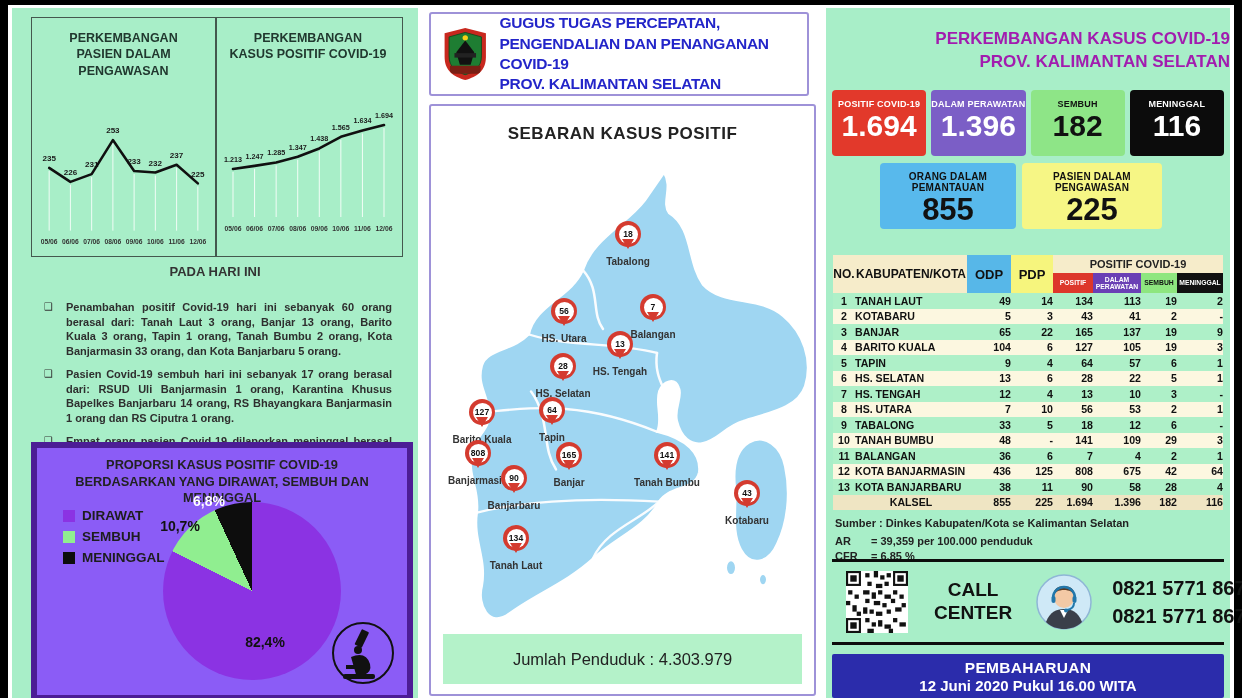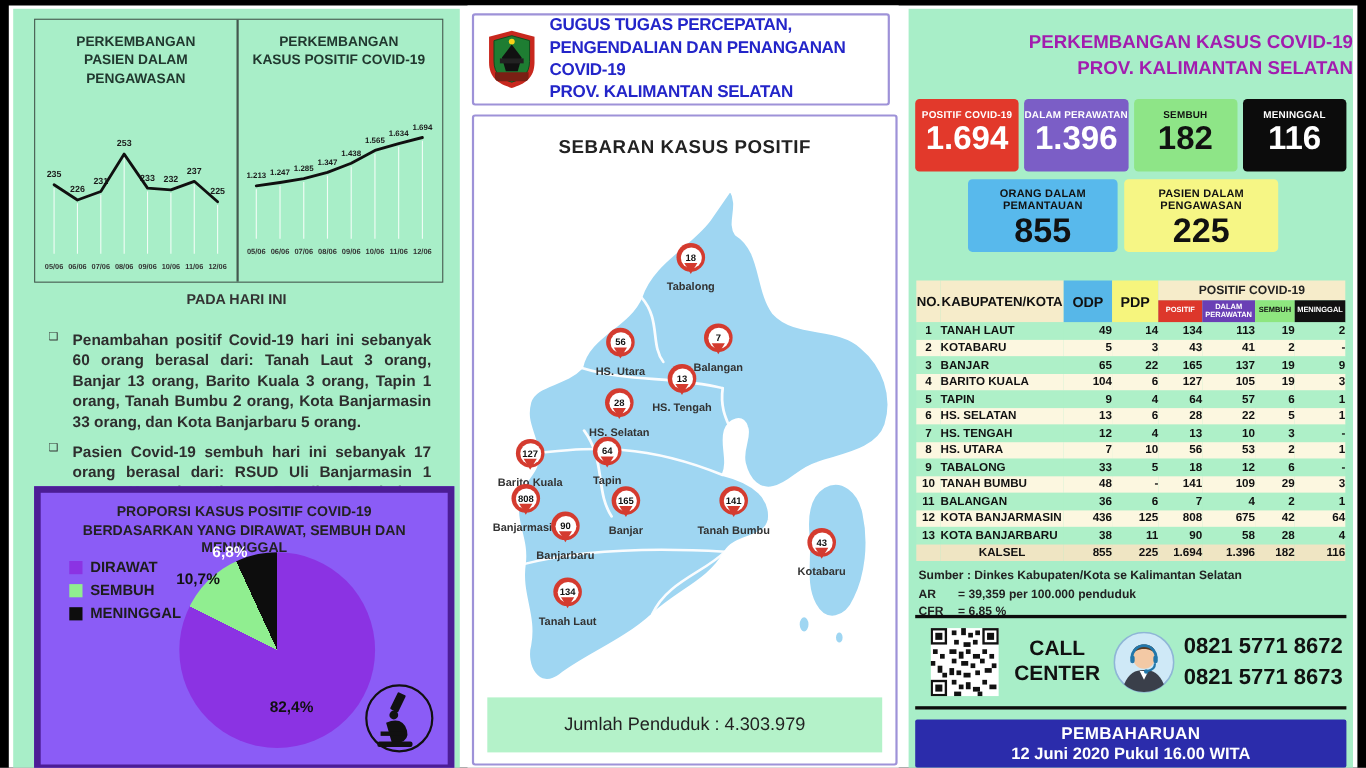--- a/index.html
+++ b/index.html
@@ -9,21 +9,21 @@
   .panel{position:absolute;}
   
   .panel.left{left:12px;top:8px;width:406px;height:690px;background:#a8eec8;}
   .charts-box{position:absolute;left:19px;top:9px;width:370px;height:238px;border:1.5px solid #44584e;display:flex;}
   .chart-half{width:183px;display:flex;flex-direction:column;align-items:center;padding-top:12px;}
   .chart-title{font-size:12.5px;font-weight:bold;color:#21382f;text-align:center;line-height:1.3;}
   .vline{width:1.5px;background:#44584e;height:100%;}
   svg.trend{margin-top:2px;}
   .today-head{position:absolute;left:0;top:256px;width:100%;text-align:center;font-size:13px;font-weight:bold;color:#333;line-height:1.3;}
   ul.bullets{position:absolute;left:30px;top:292px;width:350px;margin:0;padding:0;list-style:none;}
-  ul.bullets li{position:relative;padding-left:24px;font-size:14px;font-weight:600;color:#2e2e2e;line-height:1.32;margin-bottom:9px;text-align:justify;}
+  ul.bullets li{position:relative;padding-left:24px;font-size:11px;font-weight:600;color:#2e2e2e;line-height:1.32;margin-bottom:9px;text-align:justify;}
   ul.bullets li::before{content:"\2751";position:absolute;left:2px;top:0;font-size:10px;color:#333;}
   .pie-box{position:absolute;left:19px;top:434px;width:370px;height:247px;background:#8b5cf6;border:6px solid #4c1d95;}
   .pie-title{margin-top:9px;text-align:center;font-size:12.8px;font-weight:bold;color:#222;line-height:1.3;}
   .legend{position:absolute;left:26px;top:60px;}
   .leg-item{display:flex;align-items:center;gap:7px;margin-bottom:6px;font-size:13.5px;font-weight:bold;color:#1d1d1d;}
   .leg-sw{width:12px;height:12px;display:inline-block;}
   .pie{position:absolute;left:126px;top:54px;width:178px;height:178px;border-radius:50%;}
   .pie-label{position:absolute;transform:translate(-50%,-50%);font-size:14px;font-weight:bold;color:#111;}
   .pl0{left:228px;top:194px;}
   .pl1{left:143px;top:78px;}
@@ -68,21 +68,21 @@
   table.kab tbody td{font-size:10.6px;font-weight:600;height:15.5px;color:#111;}
   tr.g td{background:#aef0c8;}
   tr.c td{background:#fcf7e0;}
   td.cno{text-align:center;}
   td.creg{text-align:left;padding-left:4px;}
   td.num{text-align:right;padding-right:12px;}
   tr.total td{background:#efe5c3;font-weight:bold;font-size:11.5px;height:19px;}
   .src-line{position:absolute;left:9px;top:509px;font-size:11px;font-weight:600;color:#222;}
   .ratio{position:absolute;left:9px;top:526px;font-size:11px;font-weight:600;color:#222;line-height:1.35;}
   .ratio .rl{display:inline-block;width:36px;}
-  .cc-strip{position:absolute;left:6px;right:6px;top:551px;height:86px;border-top:3.5px solid #0d0d0d;border-bottom:3.5px solid #0d0d0d;display:flex;align-items:center;gap:0;padding:0 6px;box-sizing:border-box;}
+  .cc-strip{position:absolute;left:6px;right:6px;top:551px;height:86px;border-top:3.5px solid #0d0d0d;border-bottom:3.5px solid #0d0d0d;display:flex;align-items:center;gap:12px;padding:0 6px;box-sizing:border-box;}
   .qr{width:62px;height:62px;margin-left:8px;flex:none;}
   .cc-text{font-size:19px;font-weight:bold;color:#111;text-align:center;line-height:1.2;margin-left:14px;}
   .avatar{width:56px;height:56px;flex:none;margin-left:12px;}
   .phones{font-size:20px;font-weight:bold;color:#111;line-height:1.4;margin-left:8px;white-space:nowrap;}
   .update-box{position:absolute;left:6px;right:6px;top:646px;height:44px;background:#2b2cab;color:#fff;text-align:center;display:flex;flex-direction:column;justify-content:center;border-radius:2px;}
   .update-l1{font-size:15.5px;font-weight:bold;letter-spacing:.3px;}
   .update-l2{font-size:15px;font-weight:600;}
 </style>
 </head>
 <body>

